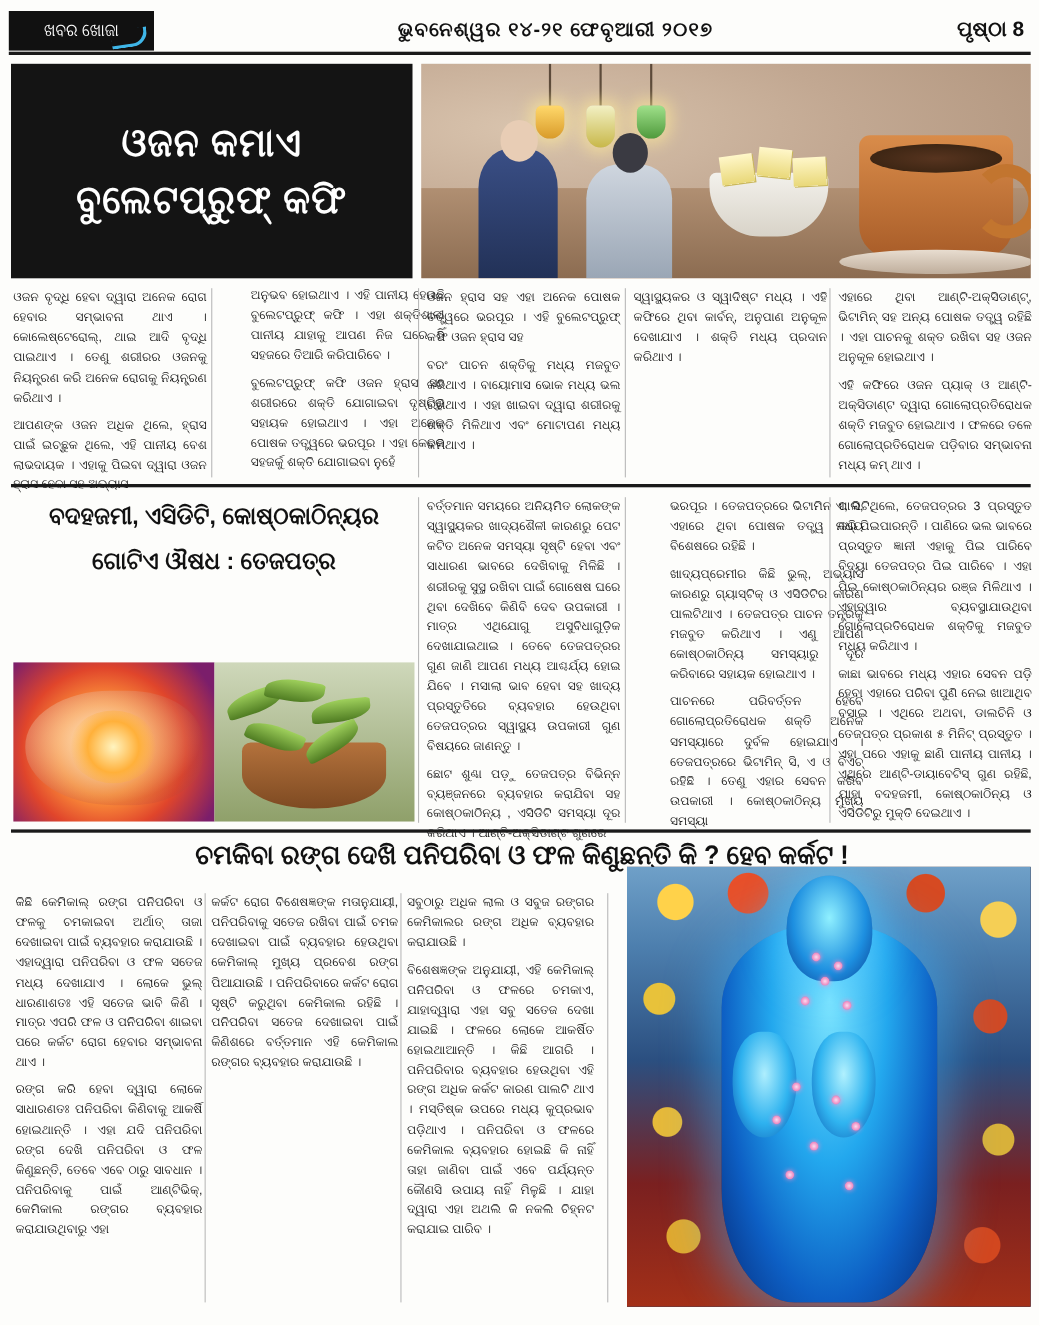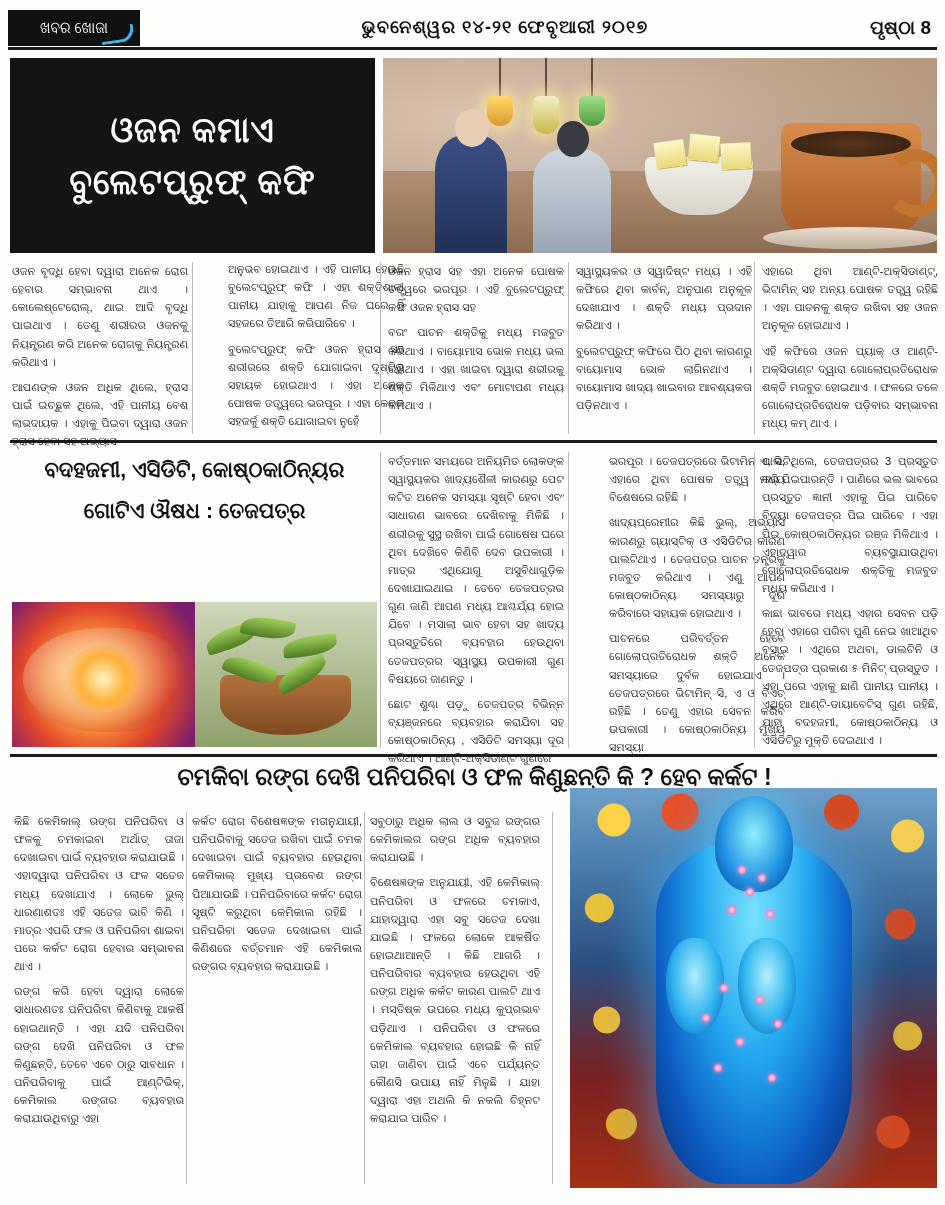--- a/index.html
+++ b/index.html
@@ -436,21 +436,20 @@
   <div class="col" id="s1c2">
     <p>ଅନୁଭବ ହୋଇଥାଏ । ଏହି ପାନୀୟ ହେଉଛି ବୁଲେଟପ୍ରୁଫ୍ କଫି । ଏହା ଶକ୍ତିଶାଳୀ ପାନୀୟ ଯାହାକୁ ଆପଣ ନିଜ ଘରେ ହିଁ ସହଜରେ ତିଆରି କରିପାରିବେ ।</p>
     <p>ବୁଲେଟପ୍ରୁଫ୍ କଫି ଓଜନ ହ୍ରାସ ସହ ଶରୀରରେ ଶକ୍ତି ଯୋଗାଇବା ଦୃଷ୍ଟିରୁ ସହାୟକ ହୋଇଥାଏ । ଏହା ଅନେକ ପୋଷକ ତତ୍ତ୍ୱରେ ଭରପୂର । ଏହା କେବଳ ସହଜର୍କୁ ଶକ୍ତି ଯୋଗାଇବା ନୁହେଁ</p>
   </div>
   <div class="col" id="s1c3">
     <p>ଓଜନ ହ୍ରାସ ସହ ଏହା ଅନେକ ପୋଷକ ତତ୍ତ୍ୱରେ ଭରପୂର । ଏହି ବୁଲେଟପ୍ରୁଫ୍ କଫି ଓଜନ ହ୍ରାସ ସହ</p>
     <p>ବରଂ ପାଚନ ଶକ୍ତିକୁ ମଧ୍ୟ ମଜବୁତ କରିଥାଏ । ବାୟୋମାସ ଭୋକ ମଧ୍ୟ ଭଲ ରଖିଥାଏ । ଏହା ଖାଇବା ଦ୍ୱାରା ଶରୀରକୁ ଶକ୍ତି ମିଳିଥାଏ ଏବଂ ମୋଟାପଣ ମଧ୍ୟ କମିଥାଏ ।</p>
   </div>
   <div class="col" id="s1c4">
     <p>ସ୍ୱାସ୍ଥ୍ୟକର ଓ ସ୍ୱାଦିଷ୍ଟ ମଧ୍ୟ । ଏହି କଫିରେ ଥିବା କାର୍ବନ୍, ଅନୁପାଣ ଅନୁକୂଳ ଦେଖାଯାଏ । ଶକ୍ତି ମଧ୍ୟ ପ୍ରଦାନ କରିଥାଏ ।</p>
-    <p>ବୁଲେଟପ୍ରୁଫ୍ କଫିରେ ପିଠ ଥିବା କାରଣରୁ ବାୟୋମାସ ଭୋକ ଲାଗିନଥାଏ । ବାୟୋମାସ ଖାଦ୍ୟ ଖାଇବାର ଆବଶ୍ୟକତା ପଡ଼ିନଥାଏ ।</p>
   </div>
   <div class="col" id="s1c5">
     <p>ଏହାରେ ଥିବା ଆଣ୍ଟି-ଅକ୍ସିଡାଣ୍ଟ୍, ଭିଟାମିନ୍ ସହ ଅନ୍ୟ ପୋଷକ ତତ୍ତ୍ୱ ରହିଛି । ଏହା ପାଚନକୁ ଶକ୍ତ ରଖିବା ସହ ଓଜନ ଅନୁକୂଳ ହୋଇଥାଏ ।</p>
     <p>ଏହି କଫିରେ ଓଜନ ପ୍ୟାକ୍ ଓ ଆଣ୍ଟି-ଅକ୍ସିଡାଣ୍ଟ ଦ୍ୱାରା ଗୋଲୋପ୍ରତିରୋଧକ ଶକ୍ତି ମଜବୁତ ହୋଇଥାଏ । ଫଳରେ ତଳେ ଗୋଲୋପ୍ରତିରୋଧକ ପଡ଼ିବାର ସମ୍ଭାବନା ମଧ୍ୟ କମ୍ ଥାଏ ।</p>
   </div>
 
   <div class="rule rule-h" style="top:440px"></div>
 
   <div class="sec2-headline">
     <div>ବଦହଜମୀ, ଏସିଡିଟି, କୋଷ୍ଠକାଠିନ୍ୟର</div>

